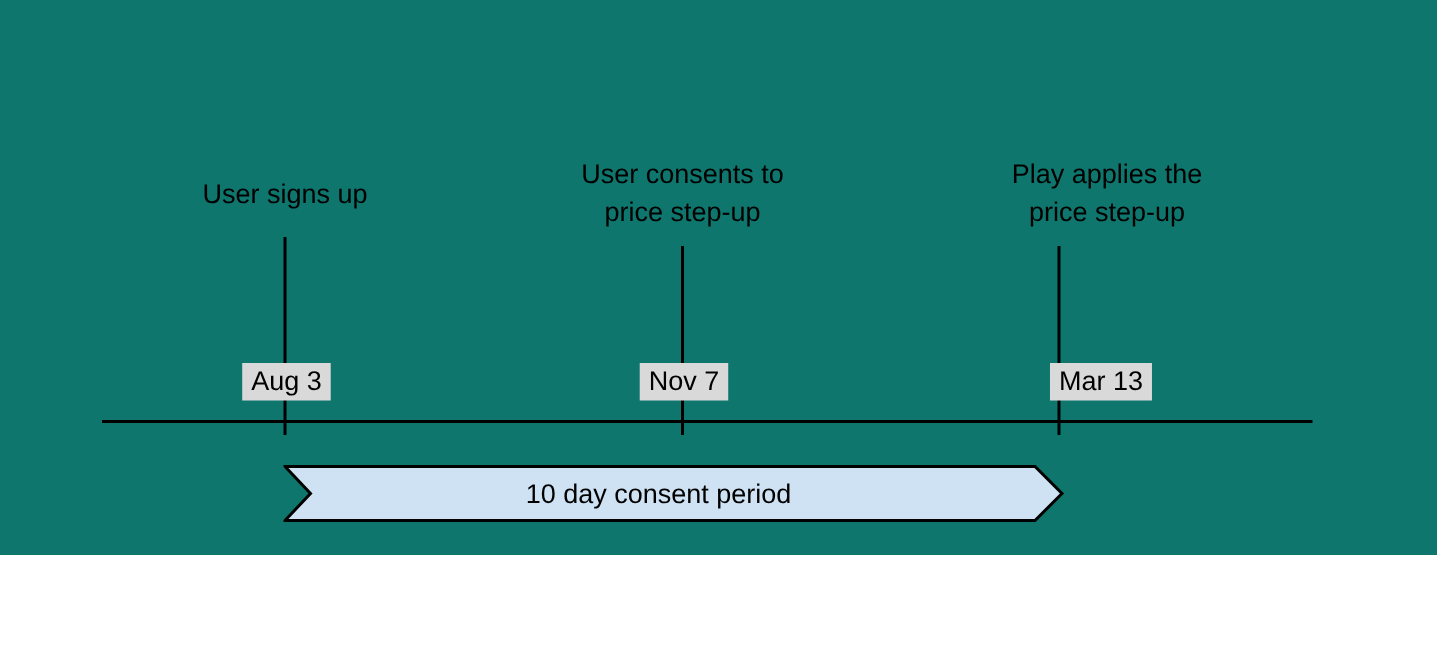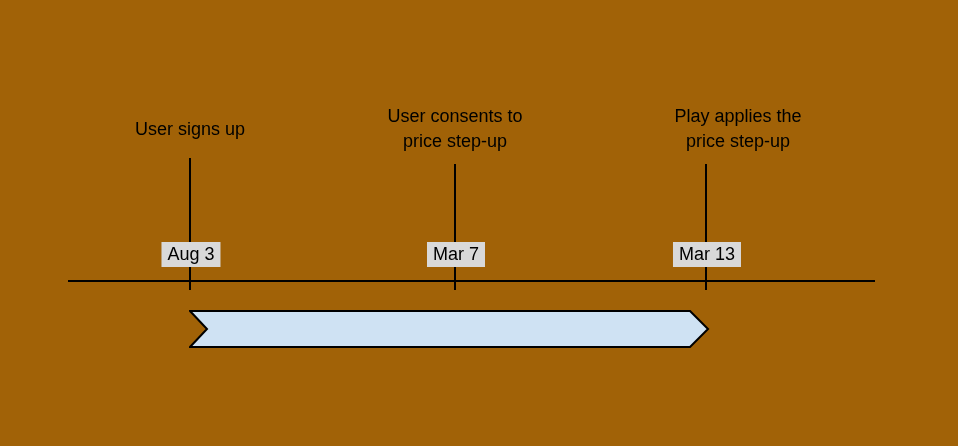--- a/index.html
+++ b/index.html
@@ -1,20 +1,20 @@
 <!DOCTYPE html>
 <html style="--band-fill: #cfe2f3; --band-stroke: #000000; --date-bg: #d9d9d9; --line: #000000; --text: #000000;"><head>
 <meta charset="utf-8">
 <style>
   html, body { margin: 0; padding: 0; background: #ffffff; }
   #canvas {
     position: relative;
     width: 958px;
-    height: 446px;
-    background: #a16207;
+    height: 370px;
+    background: #0f766e;
     overflow: hidden;
     font-family: "Liberation Sans", "DejaVu Sans", sans-serif;
     color: var(--text, #000000);
   }
   .event-label {
     position: absolute;
     width: 260px;
     text-align: center;
     font-size: 18px;
     line-height: 25px;
@@ -77,26 +77,27 @@
 
 <div id="canvas">
 
   <div class="event-label" style="left: 60px; top: 117px;">User signs up</div>
   <div class="tick" style="left: 189px; top: 158px; height: 132px;"></div>
   <div class="date-badge" style="left: 191px;">Aug 3</div>
 
   <div class="event-label" style="left: 325px; top: 104px;">User consents to
 price step-up</div>
   <div class="tick" style="left: 454px; top: 164px; height: 126px;"></div>
-  <div class="date-badge" style="left: 456px;">Mar 7</div>
+  <div class="date-badge" style="left: 456px;">Nov 7</div>
 
   <div class="event-label" style="left: 608px; top: 104px;">Play applies the
 price step-up</div>
   <div class="tick" style="left: 705px; top: 164px; height: 126px;"></div>
-  <div class="date-badge" style="left: 707px;">Mar 13</div>
+  <div class="date-badge" style="left: 734px;">Mar 13</div>
 
   <div class="axis"></div>
 
   <svg class="band-svg" viewBox="0 0 522 40">
     <polygon points="1,2 501,2 519,20 501,38 1,38 18,20"></polygon>
   </svg>
+  <div class="band-label">10 day consent period</div>
 
 </div>
 
 </body></html>

